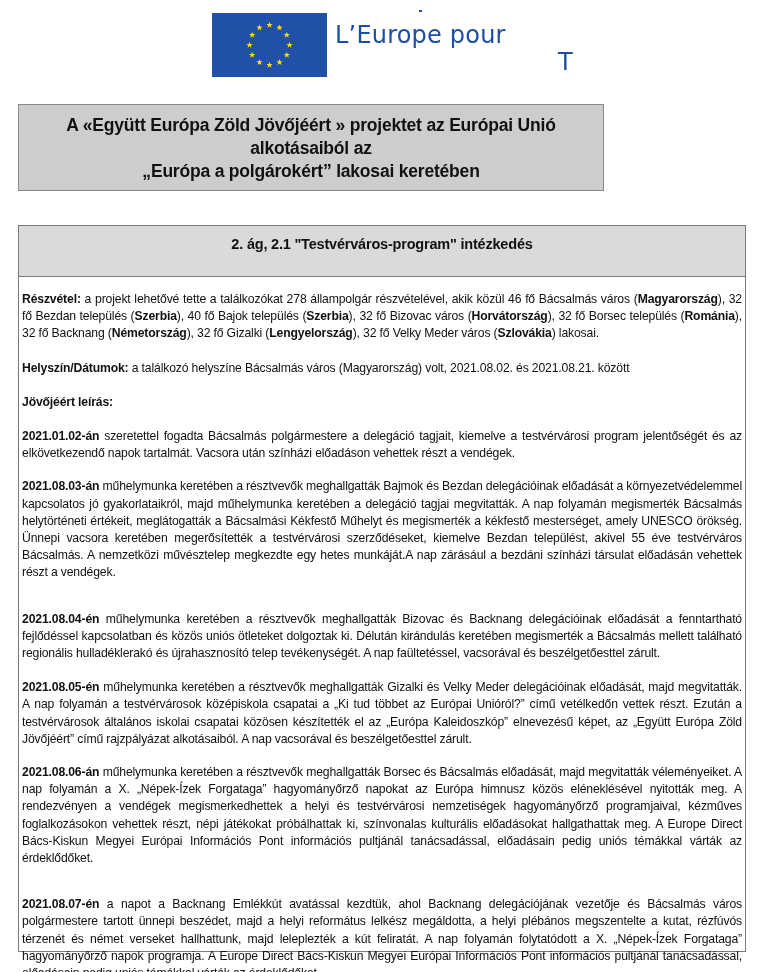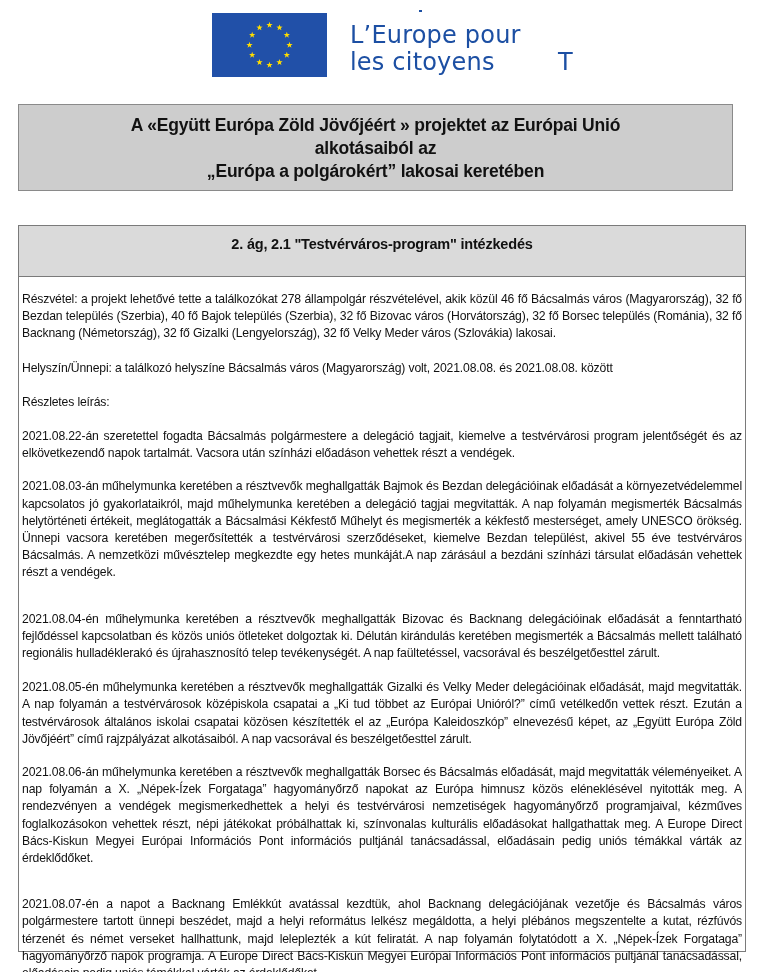--- a/index.html
+++ b/index.html
@@ -18,21 +18,21 @@
     font-family: "DejaVu Sans", sans-serif; font-size: 24px; line-height: 27px;
     letter-spacing: 0.2px;
   }
   .logo-t {
     position: absolute; left: 346px; top: 35px; color: #1c4fa3;
     font-family: "DejaVu Sans", sans-serif; font-size: 24px;
   }
   .logo-dot { position: absolute; left: 207px; top: -3px; width: 3px; height: 2px; background: #1c4fa3; }
 
   .title-box {
-    position: absolute; left: 18px; top: 104px; width: 715px; height: 87px;
+    position: absolute; left: 18px; top: 104px; width: 586px; height: 87px;
     background: #cdcdcd; border: 1px solid #8a8a8a; box-sizing: border-box;
     text-align: center; font-weight: bold; font-size: 17.5px; line-height: 23px;
     padding-top: 9px; letter-spacing: -0.2px;
   }
   .title-box div { white-space: nowrap; }
 
   .main-box {
     position: absolute; left: 18px; top: 225px; width: 728px; height: 727px;
     border: 1px solid #7a7a7a; box-sizing: border-box; background: #fff;
   }
@@ -41,21 +41,21 @@
     text-align: center; font-weight: bold; font-size: 14.5px;
     padding-top: 10px; box-sizing: border-box; letter-spacing: -0.2px;
   }
   .content {
     padding: 14px 3px 0 3px; font-size: 12.2px; line-height: 17.2px;
     text-align: justify; letter-spacing: -0.15px;
   }
   .content p { margin: 0 0 16px 0; }
   .content p.tight { margin-bottom: 17px; }
   .content p.gap { margin-bottom: 29px; }
-  b { font-weight: normal; }
+  b { font-weight: bold; }
 </style>
 </head>
 <body>
 
 <div class="logo">
   <div class="flag" style="background: rgb(33, 80, 168);">
     <svg width="115" height="64" viewBox="0 0 115 64" id="flag-svg">
         <polygon points="57.50,8.70 58.29,10.91 60.64,10.98 58.78,12.42 59.44,14.67 57.50,13.35 55.56,14.67 56.22,12.42 54.36,10.98 56.71,10.91" fill="#ffdd00"></polygon>
         <polygon points="67.50,11.38 68.29,13.59 70.64,13.66 68.78,15.10 69.44,17.35 67.50,16.03 65.56,17.35 66.22,15.10 64.36,13.66 66.71,13.59" fill="#ffdd00"></polygon>
         <polygon points="74.82,18.70 75.61,20.91 77.96,20.98 76.10,22.42 76.76,24.67 74.82,23.35 72.88,24.67 73.54,22.42 71.68,20.98 74.03,20.91" fill="#ffdd00"></polygon>
@@ -64,43 +64,42 @@
         <polygon points="67.50,46.02 68.29,48.23 70.64,48.30 68.78,49.74 69.44,51.99 67.50,50.67 65.56,51.99 66.22,49.74 64.36,48.30 66.71,48.23" fill="#ffdd00"></polygon>
         <polygon points="57.50,48.70 58.29,50.91 60.64,50.98 58.78,52.42 59.44,54.67 57.50,53.35 55.56,54.67 56.22,52.42 54.36,50.98 56.71,50.91" fill="#ffdd00"></polygon>
         <polygon points="47.50,46.02 48.29,48.23 50.64,48.30 48.78,49.74 49.44,51.99 47.50,50.67 45.56,51.99 46.22,49.74 44.36,48.30 46.71,48.23" fill="#ffdd00"></polygon>
         <polygon points="40.18,38.70 40.97,40.91 43.32,40.98 41.46,42.42 42.12,44.67 40.18,43.35 38.24,44.67 38.90,42.42 37.04,40.98 39.39,40.91" fill="#ffdd00"></polygon>
         <polygon points="37.50,28.70 38.29,30.91 40.64,30.98 38.78,32.42 39.44,34.67 37.50,33.35 35.56,34.67 36.22,32.42 34.36,30.98 36.71,30.91" fill="#ffdd00"></polygon>
         <polygon points="40.18,18.70 40.97,20.91 43.32,20.98 41.46,22.42 42.12,24.67 40.18,23.35 38.24,24.67 38.90,22.42 37.04,20.98 39.39,20.91" fill="#ffdd00"></polygon>
         <polygon points="47.50,11.38 48.29,13.59 50.64,13.66 48.78,15.10 49.44,17.35 47.50,16.03 45.56,17.35 46.22,15.10 44.36,13.66 46.71,13.59" fill="#ffdd00"></polygon>
       </svg>
   </div>
   <div class="logo-dot"></div>
-  <div class="logo-text" style="color: rgb(28, 79, 163); margin-left: 15px;">
+  <div class="logo-text" style="color: rgb(28, 79, 163);">
     <div>L’Europe pour</div>
-    <div>les citoyens</div>
   </div>
   <div class="logo-t" style="color: rgb(28, 79, 163);">T</div>
 </div>
 
 <div class="title-box">
   <div>A «Együtt Európa Zöld Jövőjéért » projektet az Európai Unió</div>
   <div>alkotásaiból az</div>
   <div>„Európa a polgárokért” lakosai keretében</div>
 </div>
 
 <div class="main-box">
   <div class="main-header">2. ág, 2.1 "Testvérváros-program" intézkedés</div>
   <div class="content">
     <p class="tight"><b>Részvétel:</b><span> a projekt lehetővé tette a találkozókat 278 állampolgár részvételével, akik közül 46 fő Bácsalmás város (</span><b>Magyarország</b><span>), 32 fő Bezdan település (</span><b>Szerbia</b><span>), 40 fő Bajok település (</span><b>Szerbia</b><span>), 32 fő Bizovac város (</span><b>Horvátország</b><span>), 32 fő Borsec település (</span><b>Románia</b><span>), 32 fő Backnang (</span><b>Németország</b><span>), 32 fő Gizalki (</span><b>Lengyelország</b><span>), 32 fő Velky Meder város (</span><b>Szlovákia</b><span>) lakosai.</span></p>
 
-    <p class="tight"><b>Helyszín/Ünnepi:</b><span> a találkozó helyszíne Bácsalmás város (Magyarország) volt, 2021.08.08. és 2021.08.08. között</span></p>
+    <p class="tight"><b>Helyszín/Dátumok:</b><span> a találkozó helyszíne Bácsalmás város (Magyarország) volt, 2021.08.02. és 2021.08.21. között</span></p>
 
-    <p class="tight"><b>Részletes leírás:</b></p>
+    <p class="tight"><b>Jövőjéért leírás:</b></p>
 
-    <p><b>2021.08.22-án</b><span> szeretettel fogadta Bácsalmás polgármestere a delegáció tagjait, kiemelve a testvérvárosi program jelentőségét és az elkövetkezendő napok tartalmát. Vacsora után színházi előadáson vehettek részt a vendégek.</span></p>
+    <p><b>2021.01.02-án</b><span> szeretettel fogadta Bácsalmás polgármestere a delegáció tagjait, kiemelve a testvérvárosi program jelentőségét és az elkövetkezendő napok tartalmát. Vacsora után színházi előadáson vehettek részt a vendégek.</span></p>
     <p class="gap"><b>2021.08.03-án</b><span> műhelymunka keretében a résztvevők meghallgatták Bajmok és Bezdan delegációinak előadását a környezetvédelemmel kapcsolatos jó gyakorlataikról, majd műhelymunka keretében a delegáció tagjai megvitatták. A nap folyamán megismerték Bácsalmás helytörténeti értékeit, meglátogatták a Bácsalmási Kékfestő Műhelyt és megismerték a kékfestő mesterséget, amely UNESCO örökség. Ünnepi vacsora keretében megerősítették a testvérvárosi szerződéseket, kiemelve Bezdan települést, akivel 55 éve testvérváros Bácsalmás. A nemzetközi művésztelep megkezdte egy hetes munkáját.A nap zárásául a bezdáni színházi társulat előadásán vehettek részt a vendégek.</span></p>
     <p class="tight"><b>2021.08.04-én</b><span> műhelymunka keretében a résztvevők meghallgatták Bizovac és Backnang delegációinak előadását a fenntartható fejlődéssel kapcsolatban és közös uniós ötleteket dolgoztak ki. Délután kirándulás keretében megismerték a Bácsalmás mellett található regionális hulladéklerakó és újrahasznosító telep tevékenységét. A nap faültetéssel, vacsorával és beszélgetőesttel zárult.</span></p>
     <p><b>2021.08.05-én</b><span> műhelymunka keretében a résztvevők meghallgatták Gizalki és Velky Meder delegációinak előadását, majd megvitatták. A nap folyamán a testvérvárosok középiskola csapatai a „Ki tud többet az Európai Unióról?” című vetélkedőn vettek részt. Ezután a testvérvárosok általános iskolai csapatai közösen készítették el az „Európa Kaleidoszkóp” elnevezésű képet, az „Együtt Európa Zöld Jövőjéért” című rajzpályázat alkotásaiból. A nap vacsorával és beszélgetőesttel zárult.</span></p>
     <p class="gap"><b>2021.08.06-án</b><span> műhelymunka keretében a résztvevők meghallgatták Borsec és Bácsalmás előadását, majd megvitatták véleményeiket. A nap folyamán a X. „Népek-Ízek Forgataga” hagyományőrző napokat az Európa himnusz közös eléneklésével nyitották meg. A rendezvényen a vendégek megismerkedhettek a helyi és testvérvárosi nemzetiségek hagyományőrző programjaival, kézműves foglalkozásokon vehettek részt, népi játékokat próbálhattak ki, színvonalas kulturális előadásokat hallgathattak meg. A Europe Direct Bács-Kiskun Megyei Európai Információs Pont információs pultjánál tanácsadással, előadásain pedig uniós témákkal várták az érdeklődőket.</span></p>
     <p><b>2021.08.07-én</b><span> a napot a Backnang Emlékkút avatással kezdtük, ahol Backnang delegációjának vezetője és Bácsalmás város polgármestere tartott ünnepi beszédet, majd a helyi református lelkész megáldotta, a helyi plébános megszentelte a kutat, rézfúvós térzenét és német verseket hallhattunk, majd leleplezték a kút feliratát. A nap folyamán folytatódott a X. „Népek-Ízek Forgataga” hagyományőrző napok programja. A Europe Direct Bács-Kiskun Megyei Európai Információs Pont információs pultjánál tanácsadással, előadásain pedig uniós témákkal várták az érdeklődőket.</span></p>
 
   </div>
 </div>
 
 </body></html>

